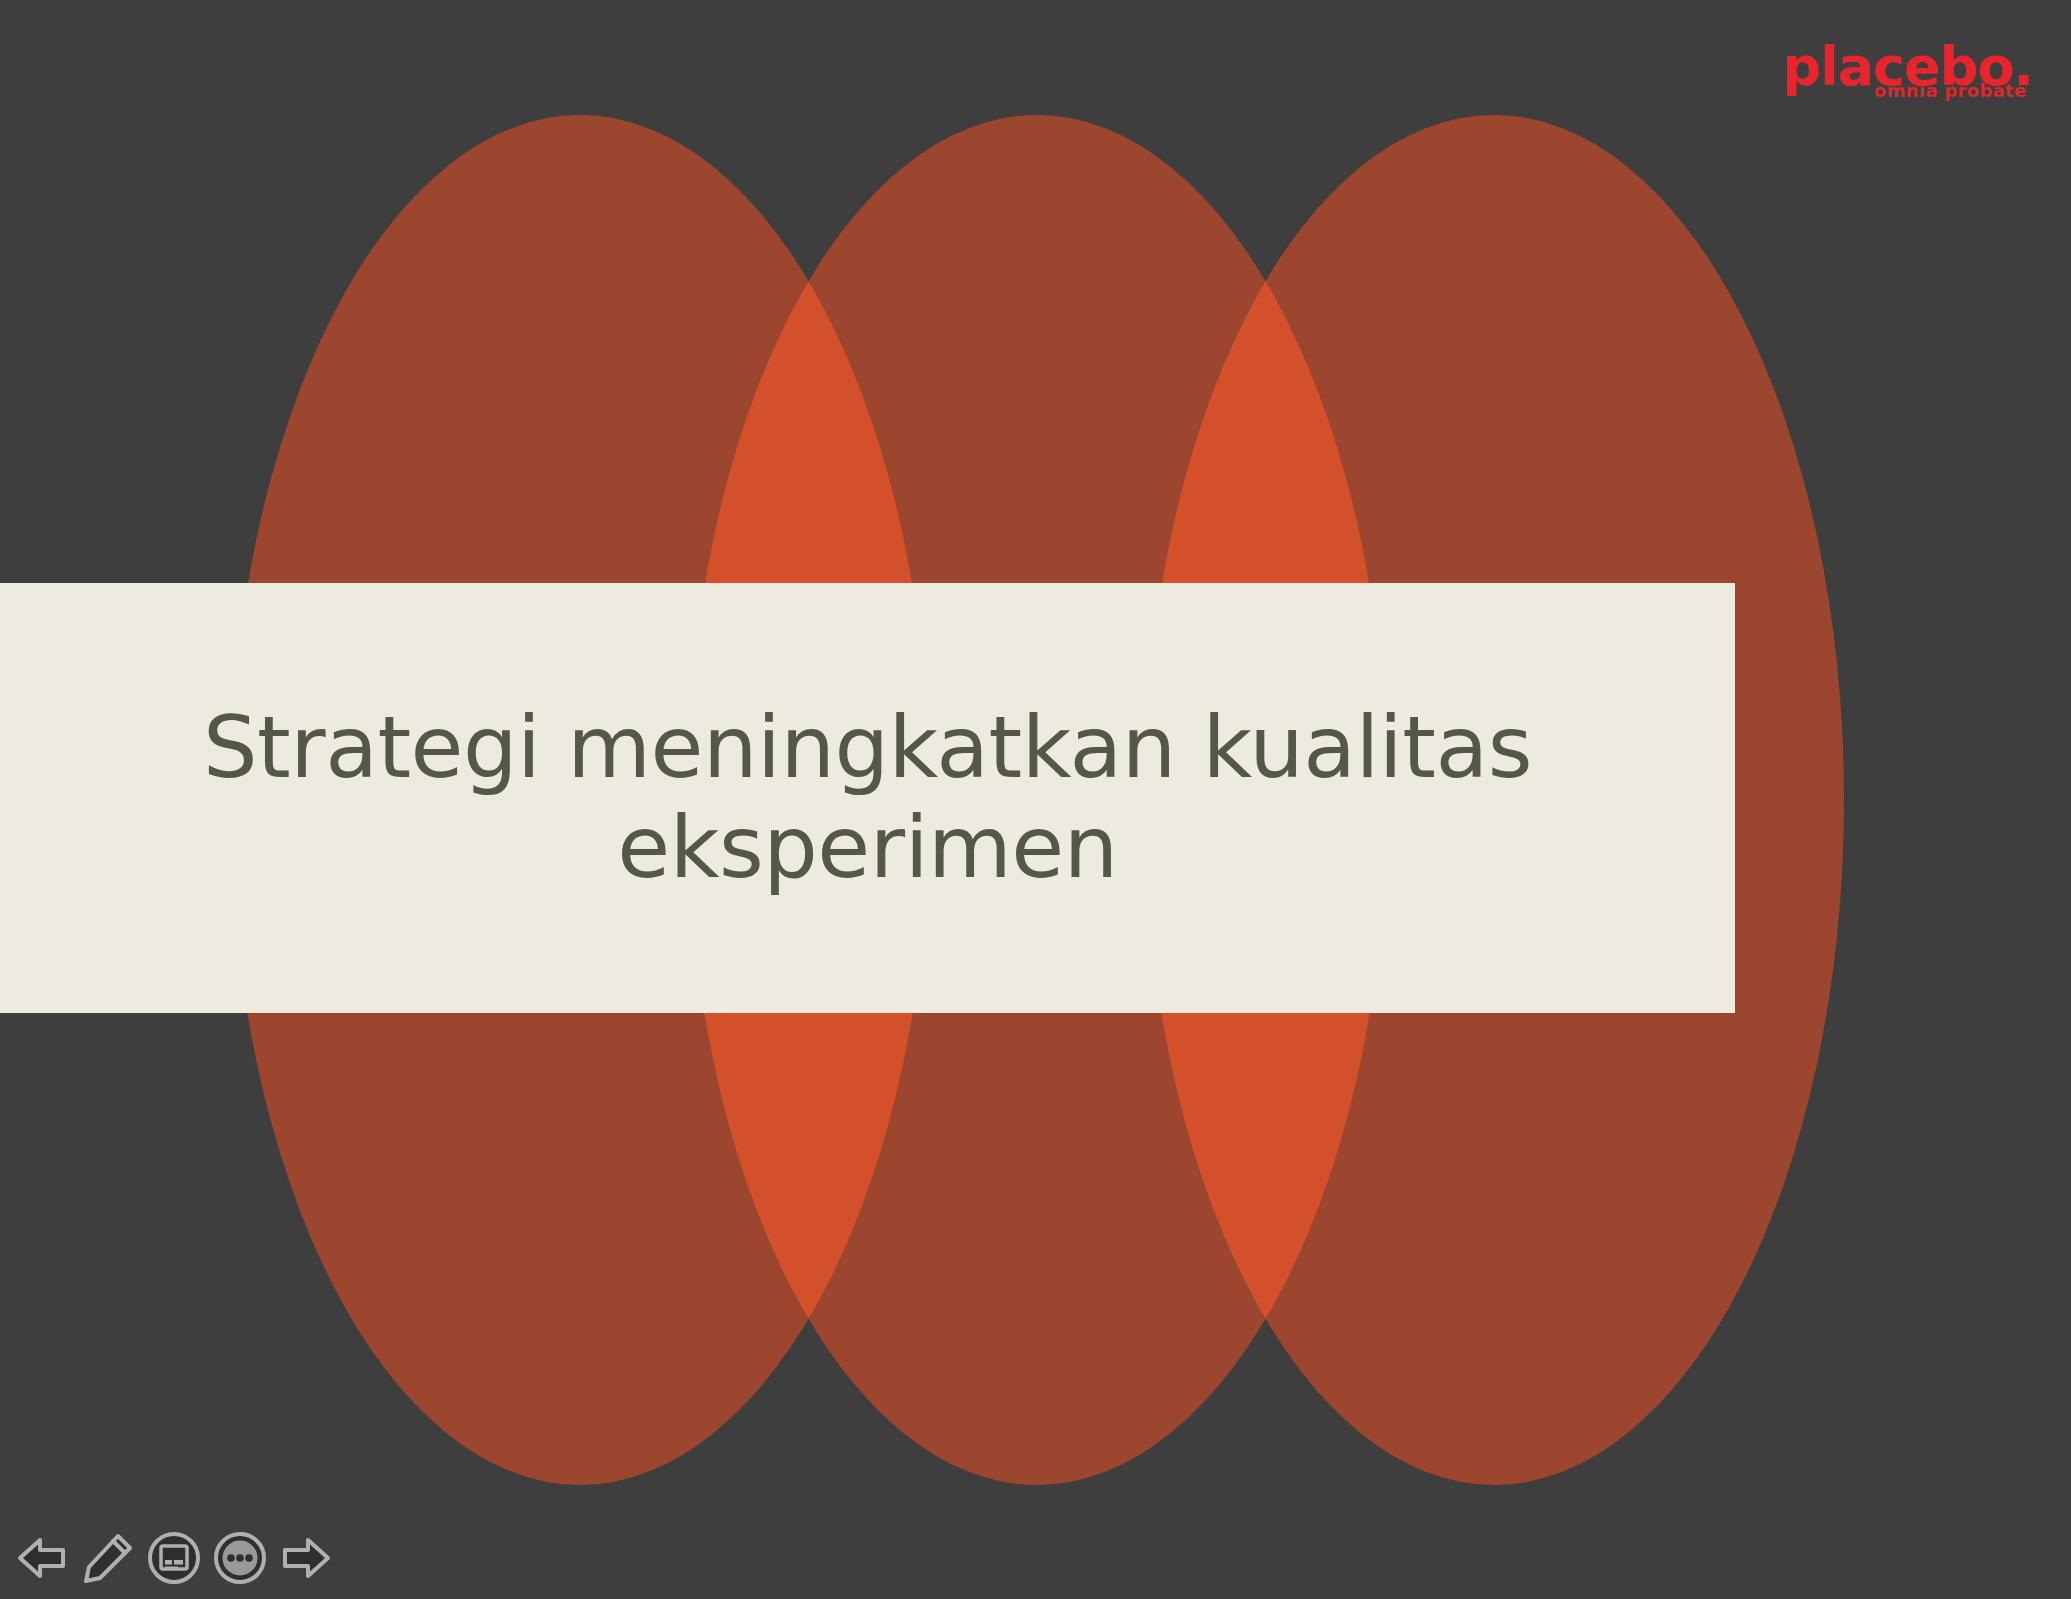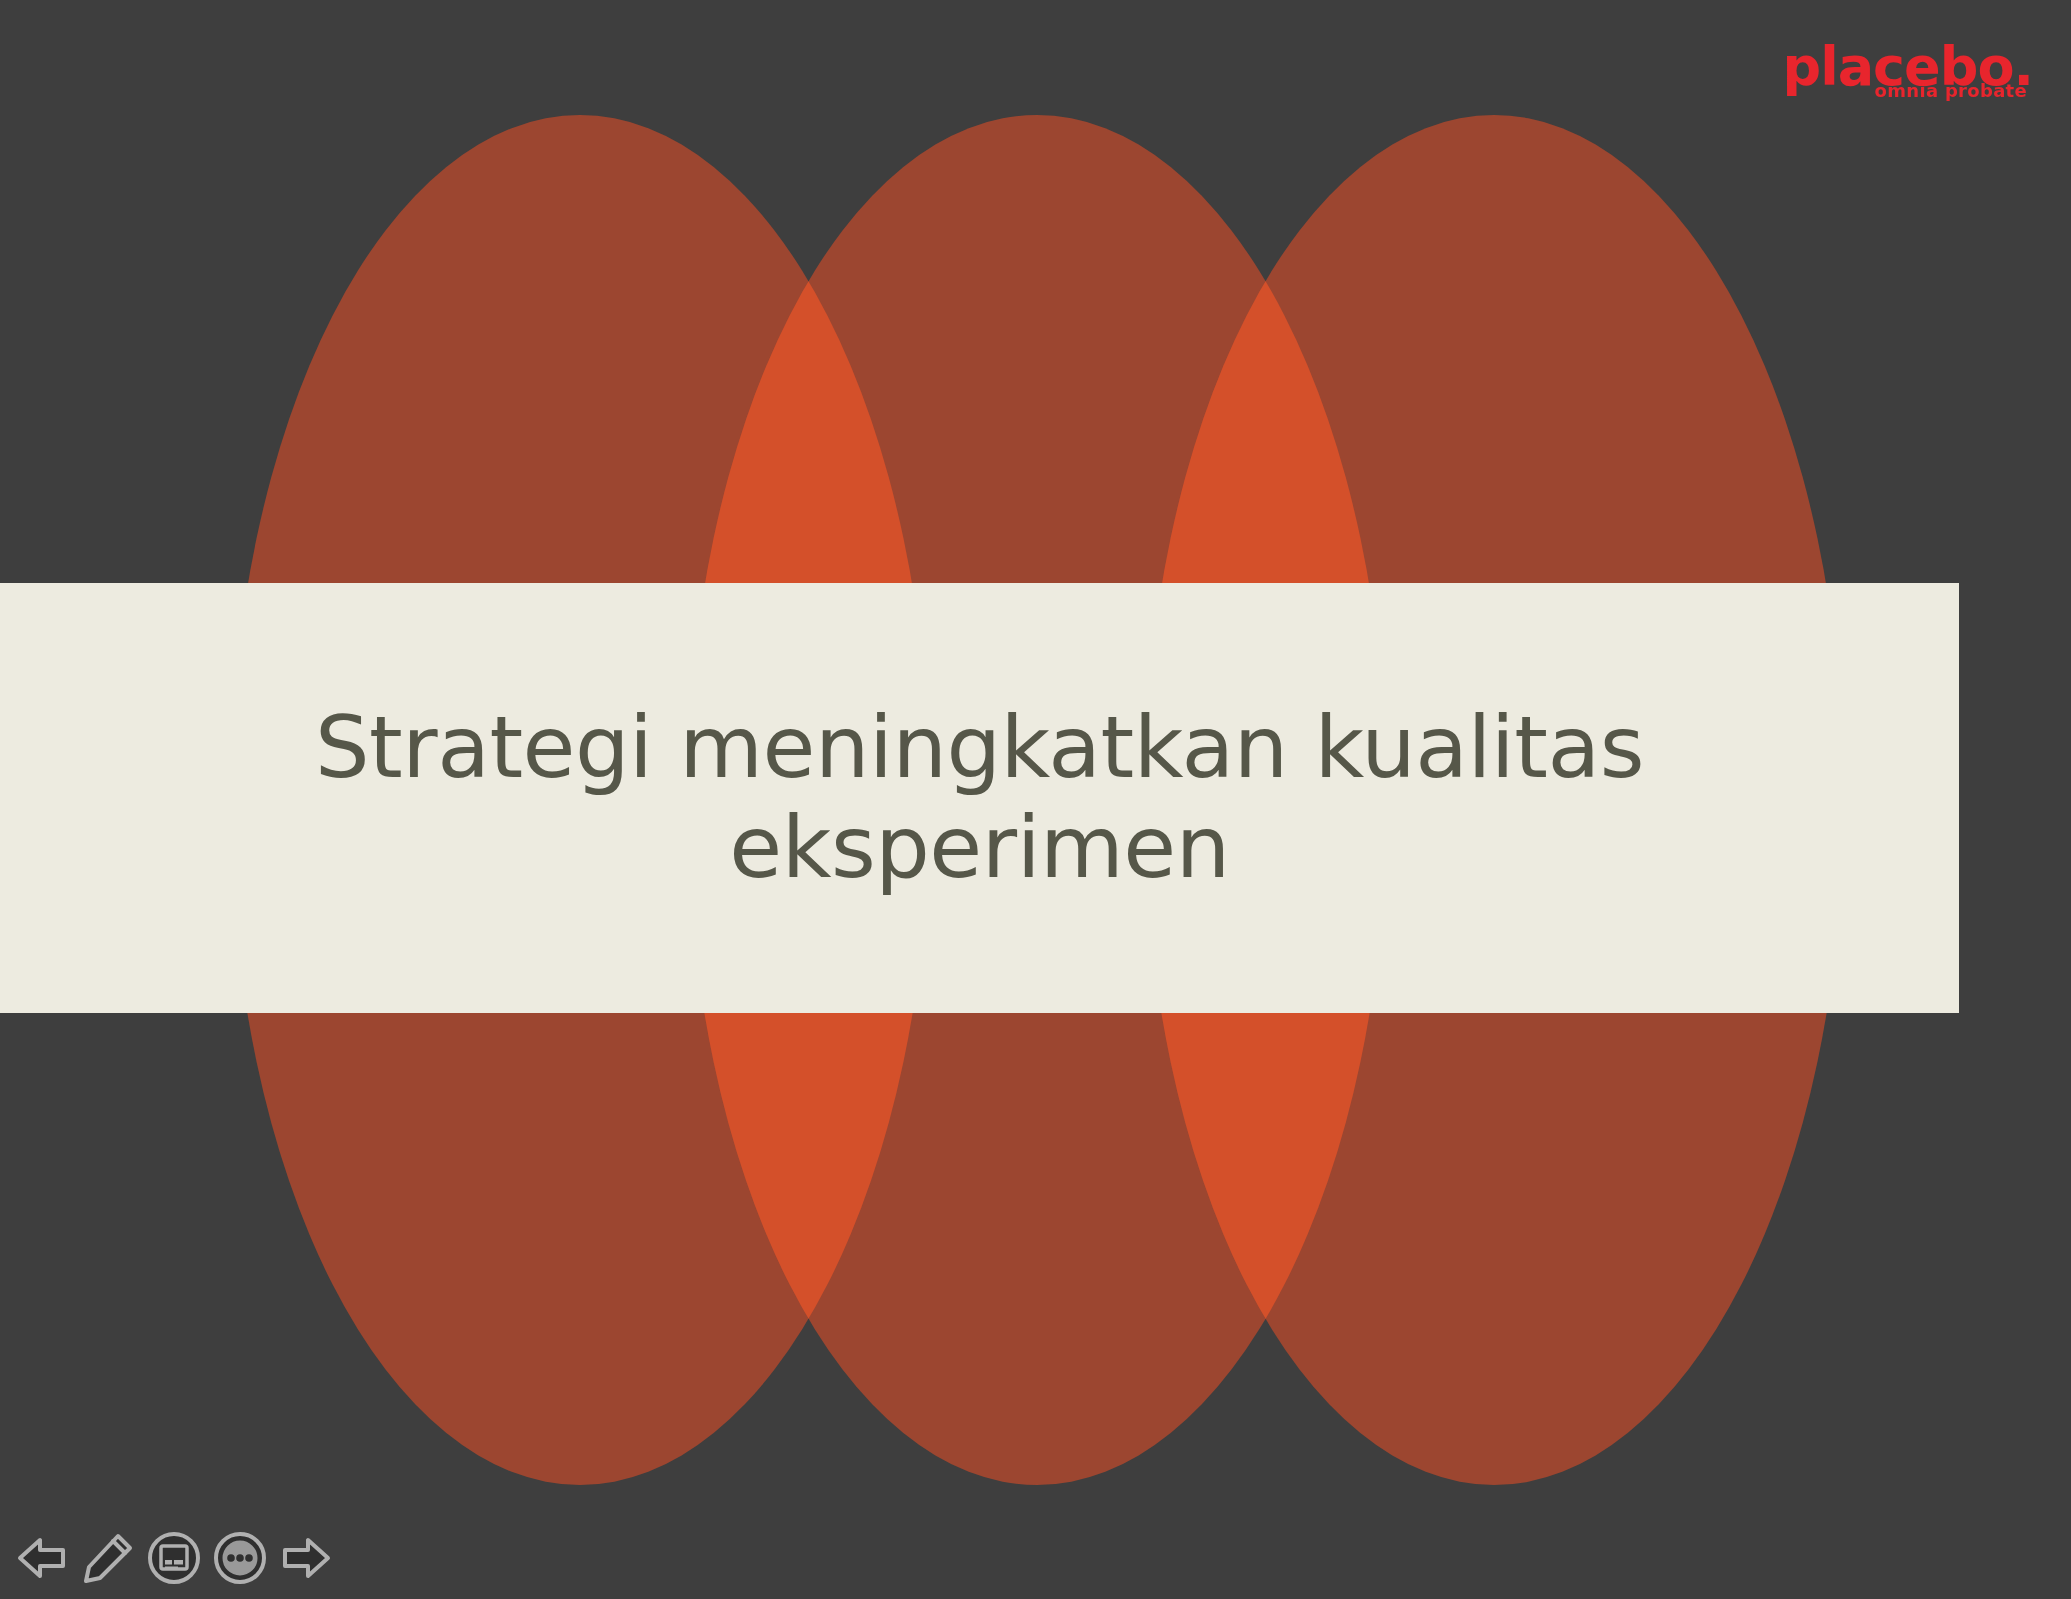--- a/index.html
+++ b/index.html
@@ -30,21 +30,21 @@
     width: 2071px;
     height: 1599px;
     pointer-events: none;
   }
 
   
   #title-banner {
     position: absolute;
     left: 0;
     top: 583px;
-    width: 1959px;
+    width: 1735px;
     height: 430px;
     background: #edebe0;
     display: flex;
     align-items: center;
     justify-content: center;
   }
   #title-text {
     width: 1420px;
     text-align: center;
     color: #565749;

